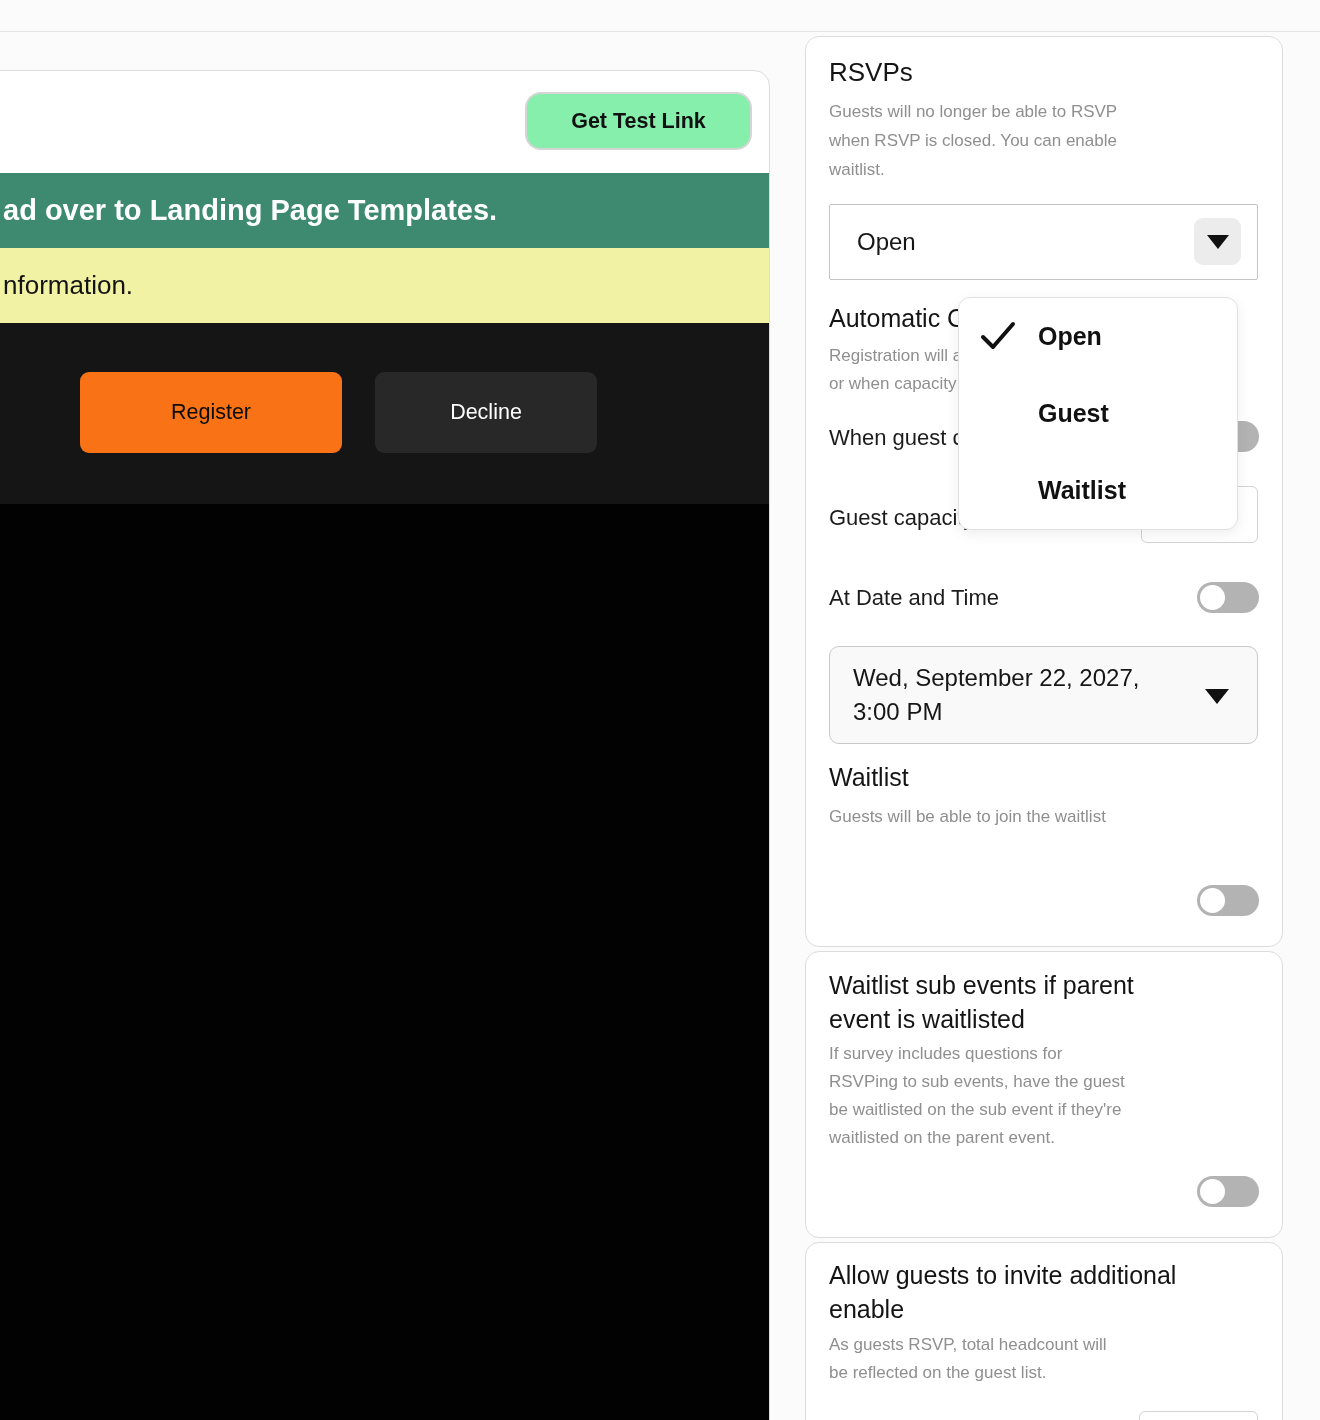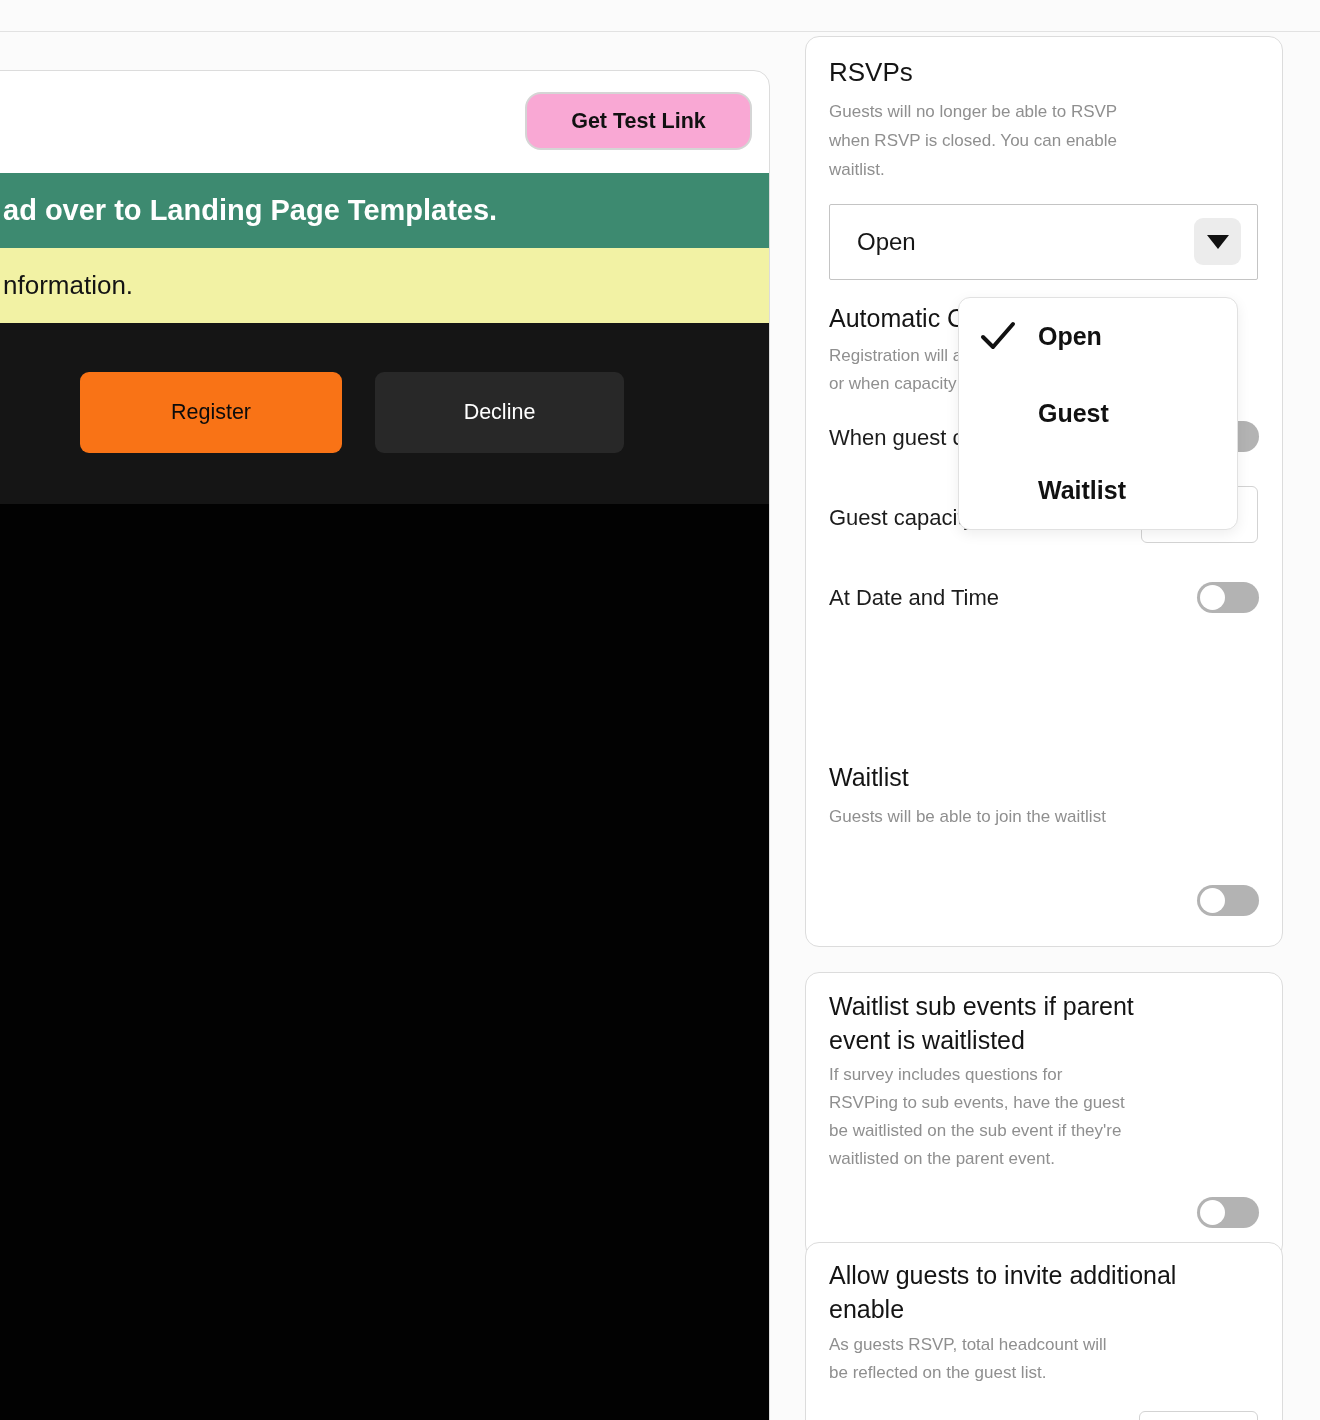--- a/index.html
+++ b/index.html
@@ -17,21 +17,21 @@
   .topbar-line { position:absolute; left:0; top:31px; width:1320px; height:1px; background:#e2e2e2; }
 
   
   .left-card {
     position:absolute; left:-24px; top:70px; width:794px; height:1380px;
     background:#fff; border:1px solid #dcdcdc; border-top-right-radius:16px;
     overflow:hidden;
   }
   .btn-testlink {
     position:absolute; left:548px; top:21px; width:227px; height:58px;
-    background:#f9a8d4; border:2px solid #d5d5d5; border-radius:16px;
+    background:#86efac; border:2px solid #d5d5d5; border-radius:16px;
     font-family:inherit; font-size:21.5px; font-weight:700; color:#111;
     cursor:pointer;
   }
   .banner-green {
     position:absolute; left:0; top:102px; width:794px; height:75px;
     background:#3d8a70; display:flex; align-items:center;
   }
   .banner-green span { color:#fff; font-size:29px; font-weight:700; padding-left:26px; white-space:nowrap; }
   .banner-yellow {
     position:absolute; left:0; top:177px; width:794px; height:75px;
@@ -40,33 +40,33 @@
   .banner-yellow span { color:#141414; font-size:26px; padding-left:26px; white-space:nowrap; }
   .preview-dark {
     position:absolute; left:0; top:252px; width:794px; height:181px; background:#151515;
   }
   .btn-register {
     position:absolute; left:103px; top:49px; width:262px; height:81px;
     background:#f97316; border:none; border-radius:9px;
     font-family:inherit; font-size:21.5px; font-weight:500; color:#0c0c0c; cursor:pointer;
   }
   .btn-decline {
-    position:absolute; left:398px; top:49px; width:249px; height:81px;
+    position:absolute; left:398px; top:49px; width:222px; height:81px;
     background:#282828; border:none; border-radius:9px;
     font-family:inherit; font-size:21.5px; font-weight:500; color:#fff; cursor:pointer;
   }
   .preview-black { position:absolute; left:0; top:433px; width:794px; height:947px; background:#020202; }
 
   
   .card {
     position:absolute; left:805px; width:478px;
     background:#fff; border:1px solid #dcdcdc; border-radius:14px;
   }
   .card1 { top:36px;  height:911px; }
-  .card2 { top:951px; height:287px;margin-top:21px; }
+  .card2 { top:951px; height:287px; }
   .card3 { top:1242px; height:260px; border-bottom-left-radius:0; border-bottom-right-radius:0; }
 
   .ttl { position:absolute; left:23px; font-weight:400; color:#141414; }
   .desc { position:absolute; left:23px; font-size:17px; line-height:29px; color:#8f8f8f; }
   .desc div { white-space:nowrap; }
   .rowlbl { position:absolute; left:23px; font-size:22px; color:#1c1c1c; white-space:nowrap; }
 
   .select-status {
     position:absolute; left:23px; top:167px; width:429px; height:76px;
     background:#fff; border:1px solid #c4c4c4; border-radius:2px; cursor:pointer;
@@ -168,20 +168,27 @@
     </div>
 
     <div class="rowlbl" style="top:468px;">Guest capacity</div>
     <input class="cap-input" style="left: 335px; top: 449px; width: 117px; height: 57px;" value="">
 
     <div class="rowlbl" style="top:548px;">At Date and Time</div>
     <div class="toggle" style="left:391px; top:545px;">
       <div class="knob"></div>
     </div>
 
+    <div class="select-date">
+      <div class="dtxt">
+        <div>Wed, September 22, 2027,</div>
+        <div>3:00 PM</div>
+      </div>
+      <span class="tri"></span>
+    </div>
 
     <div class="ttl" style="top:726px; font-size:25px;">Waitlist</div>
     <div class="desc" style="top:766px; line-height:28px;">
       <div>Guests will be able to join the waitlist</div>
     </div>
     <div class="toggle" style="left:391px; top:848px;">
       <div class="knob"></div>
     </div>
   </div>
 

